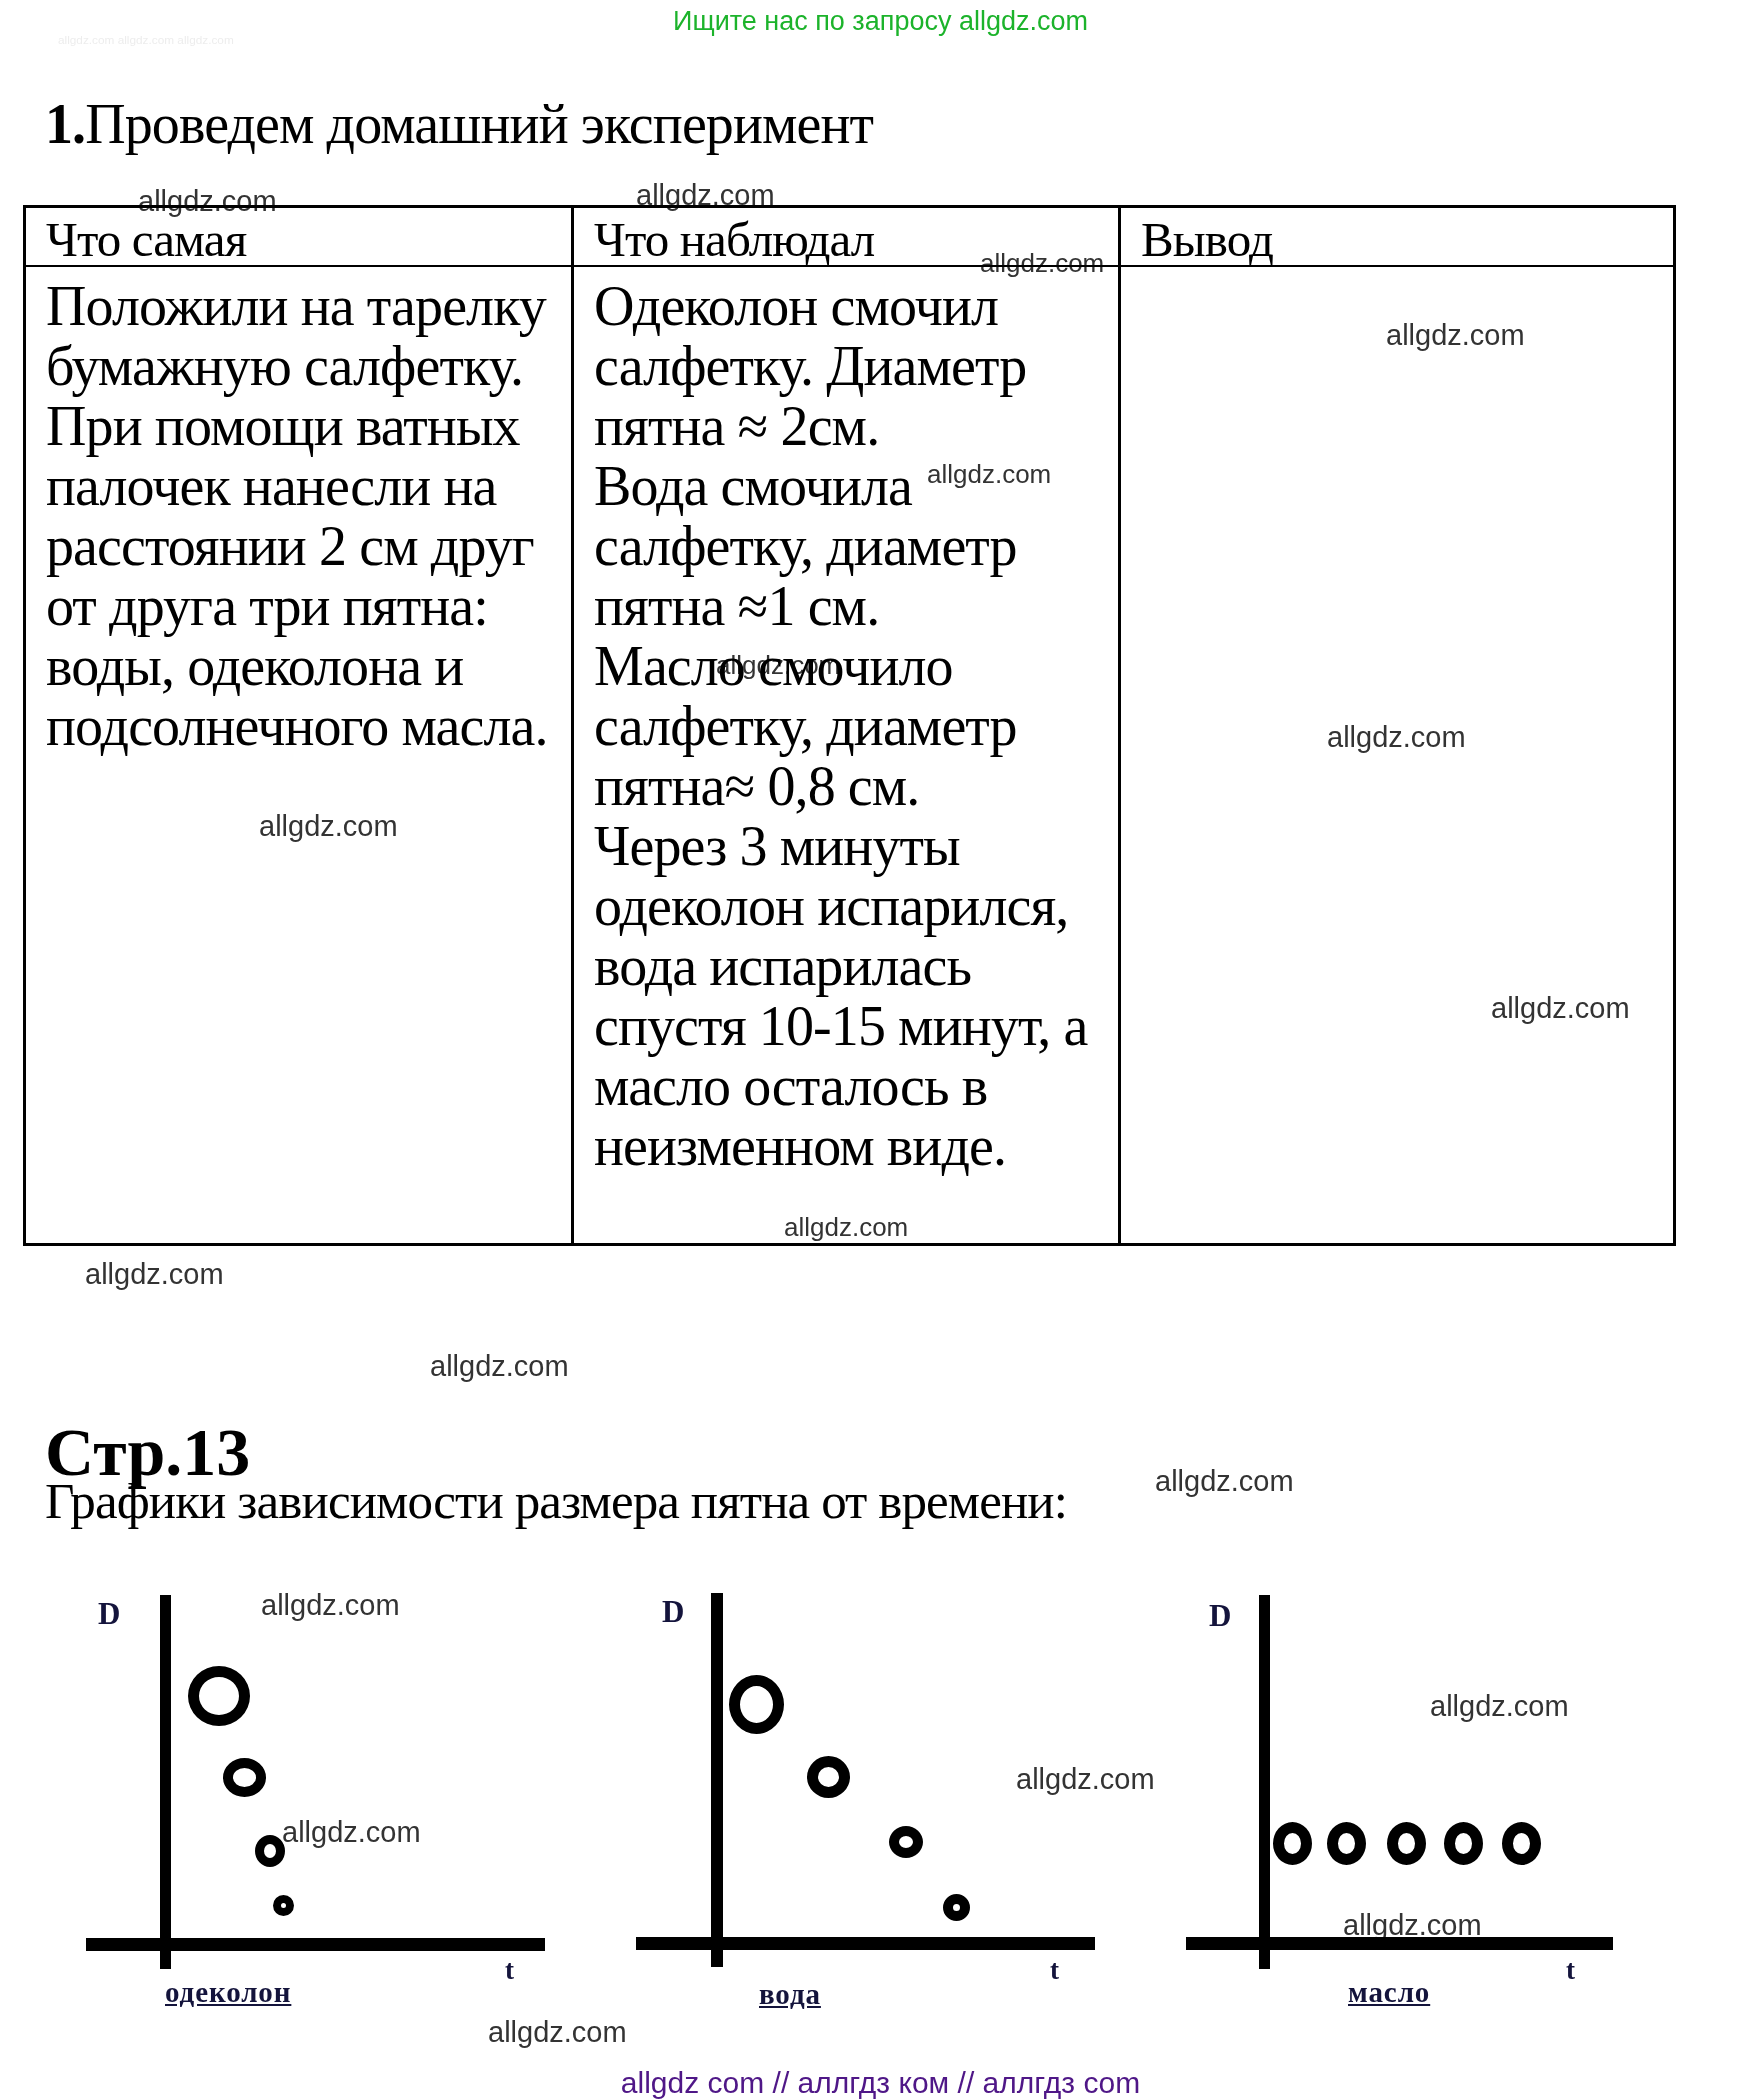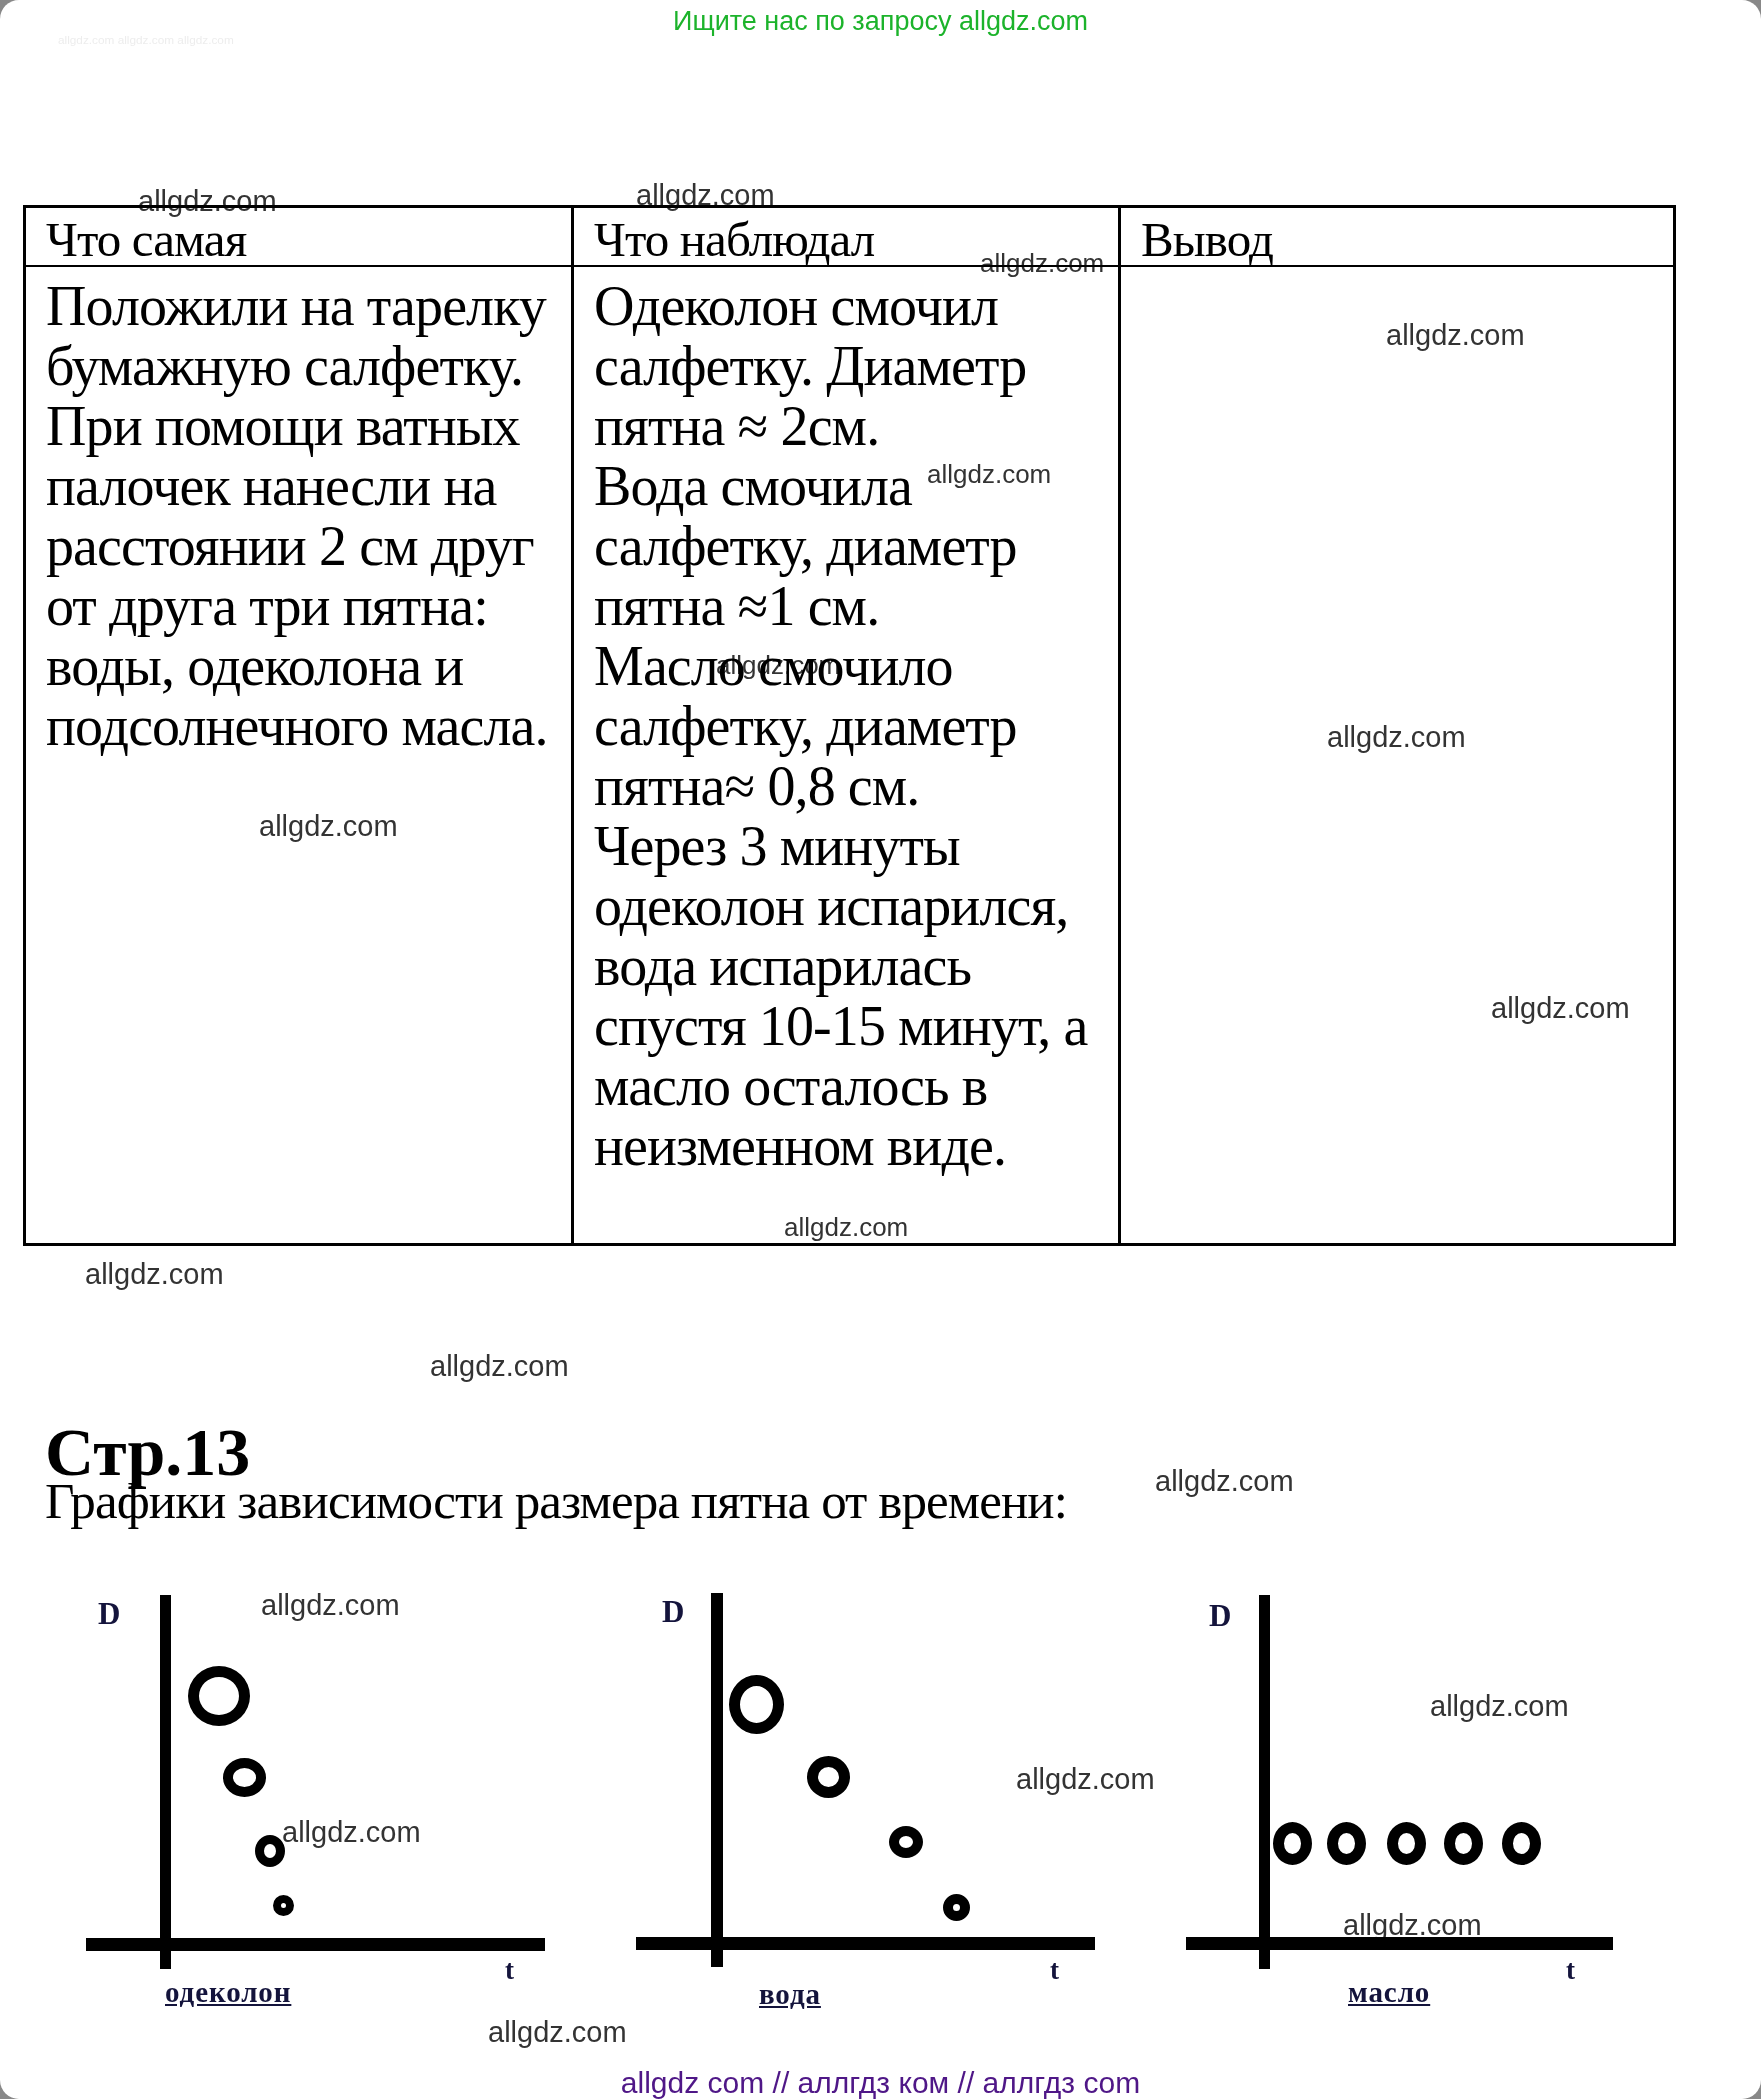--- a/index.html
+++ b/index.html
@@ -1,18 +1,18 @@
 <!DOCTYPE html>
 <html style="font-size:14.5px"><head>
 <meta charset="utf-8">
 <style>
   html,body{margin:0;padding:0;background:#888;}
   .page{
     position:relative;width:1761px;height:2099px;background:#ffffff;
-    font-family:"Liberation Serif", serif;color:#000;overflow:hidden;border-radius:19px;
+    font-family:"Liberation Serif", serif;color:#000;overflow:hidden;
   }
   .promo{
     position:absolute;left:0;top:5.5px;width:100%;text-align:center;
     font-family:"Liberation Sans", sans-serif;font-size:27px;color:#1cb32b;
   }
   .faint{
     position:absolute;left:58px;top:33px;width:191px;height:18px;overflow:hidden;
     font-family:"Liberation Sans", sans-serif;font-size:11.8px;color:#ededed;white-space:nowrap;
   }
   .wm{
@@ -72,20 +72,21 @@
   <span class="wm" style="left:85px;top:1235px">allgdz.com</span>
   <span class="wm" style="left:430px;top:1327px">allgdz.com</span>
   <span class="wm" style="left:1155px;top:1442px">allgdz.com</span>
   <span class="wm" style="left:261px;top:1566px">allgdz.com</span>
   <span class="wm" style="left:282px;top:1793px">allgdz.com</span>
   <span class="wm" style="left:488px;top:1993px">allgdz.com</span>
   <span class="wm" style="left:1016px;top:1740px">allgdz.com</span>
   <span class="wm" style="left:1430px;top:1667px">allgdz.com</span>
   <span class="wm" style="left:1343px;top:1886px">allgdz.com</span>
 
+  <div class="title"><span class="num">1.</span><span>Проведем домашний эксперимент</span></div>
 
   <div class="exp-table">
     <div class="th">Что самая</div>
     <div class="th">Что наблюдал</div>
     <div class="th last">Вывод</div>
     <div class="td">Положили на тарелку
 бумажную салфетку.
 При помощи ватных
 палочек нанесли на
 расстоянии 2 см друг

